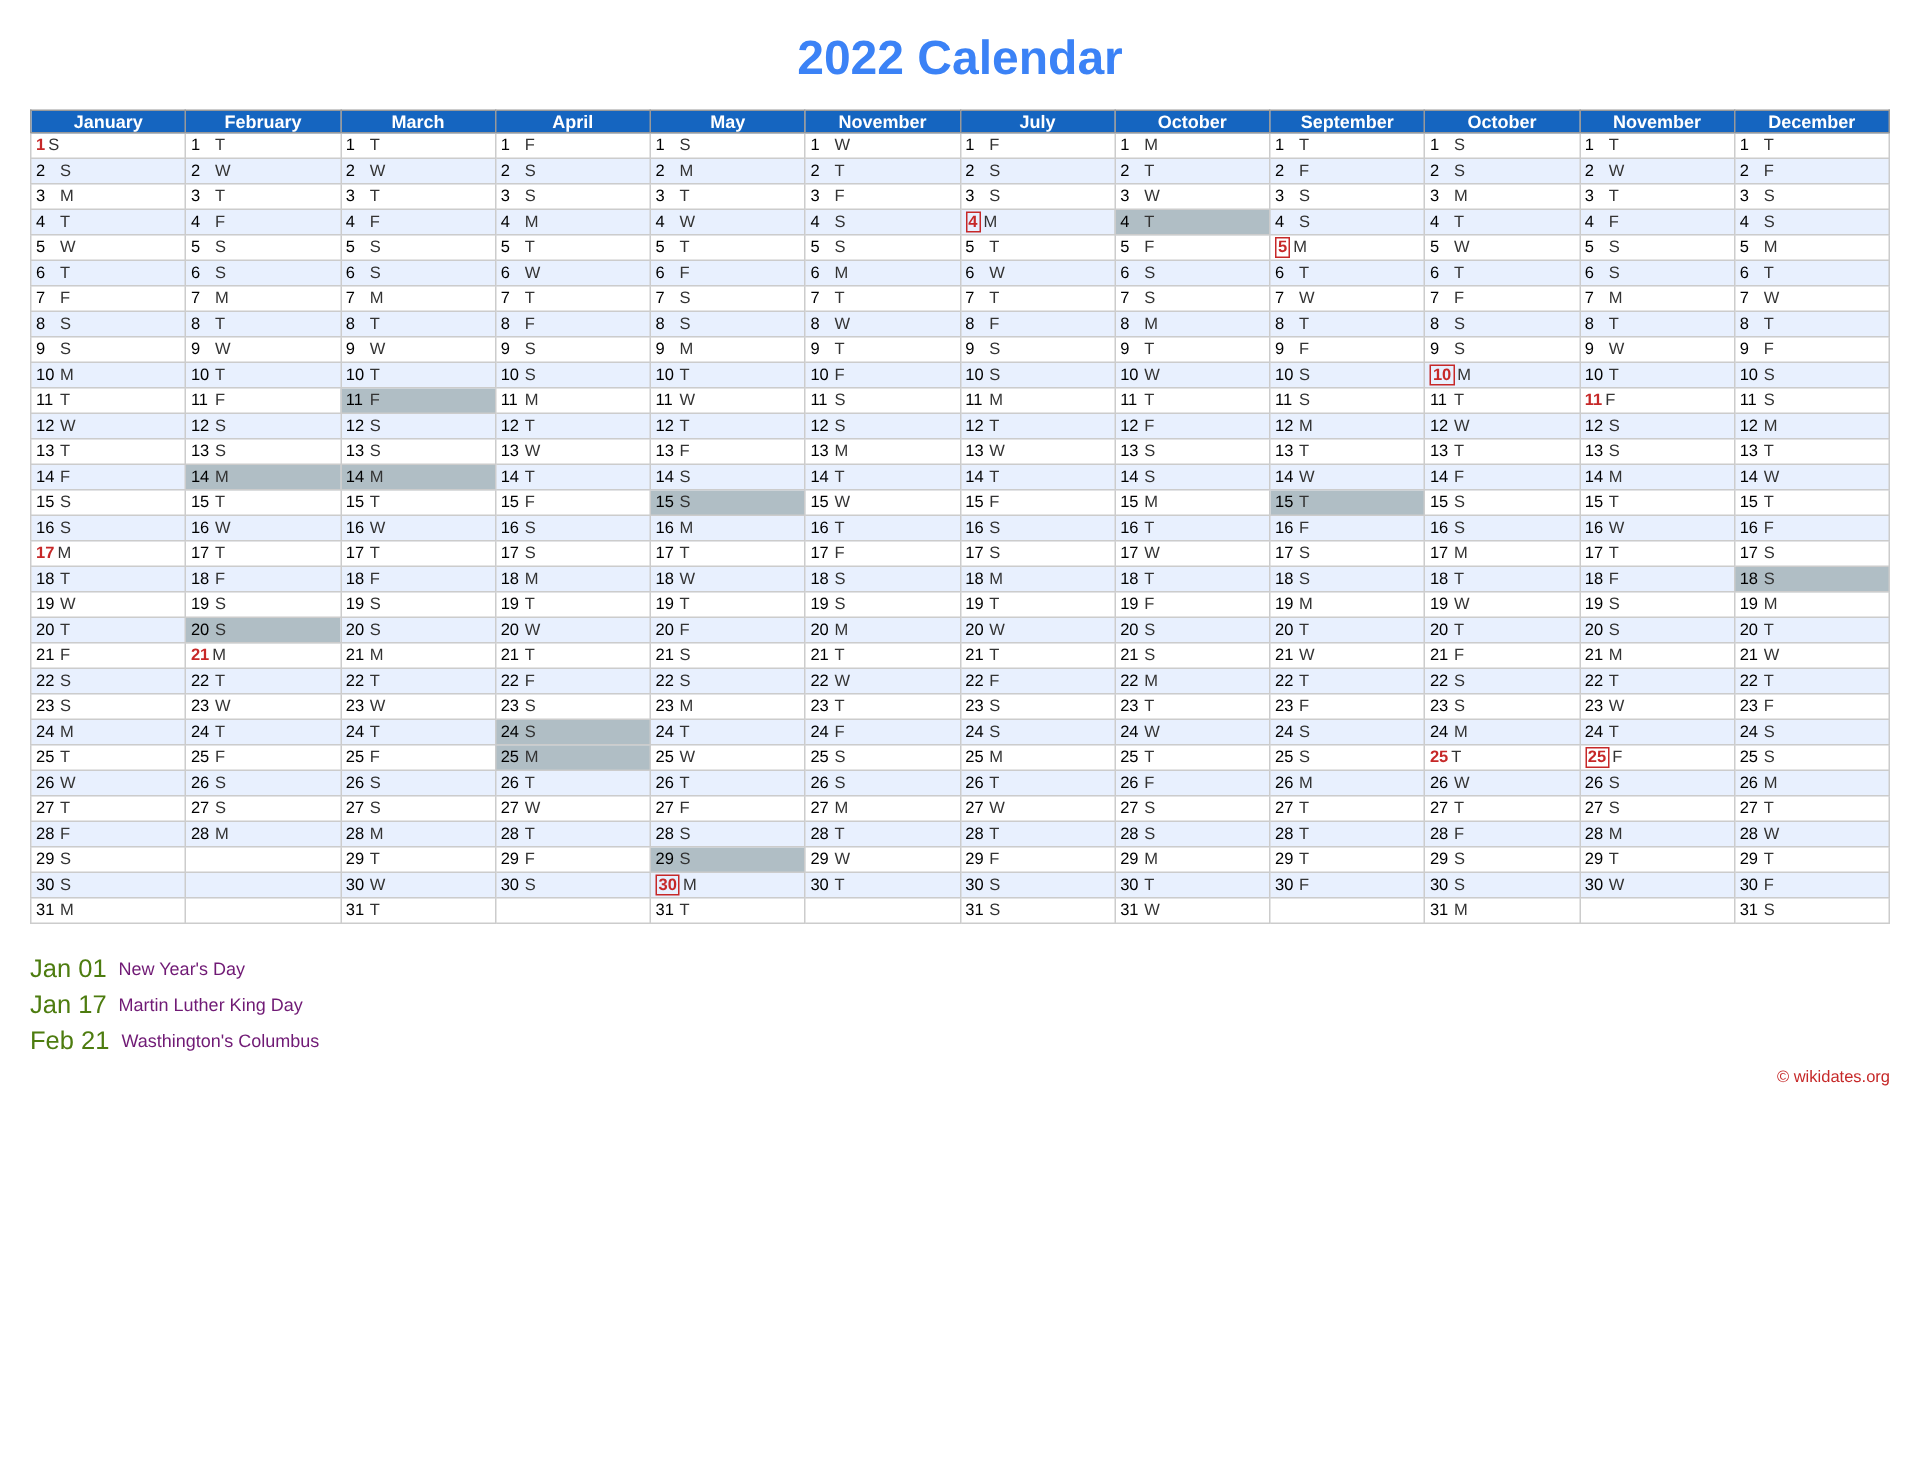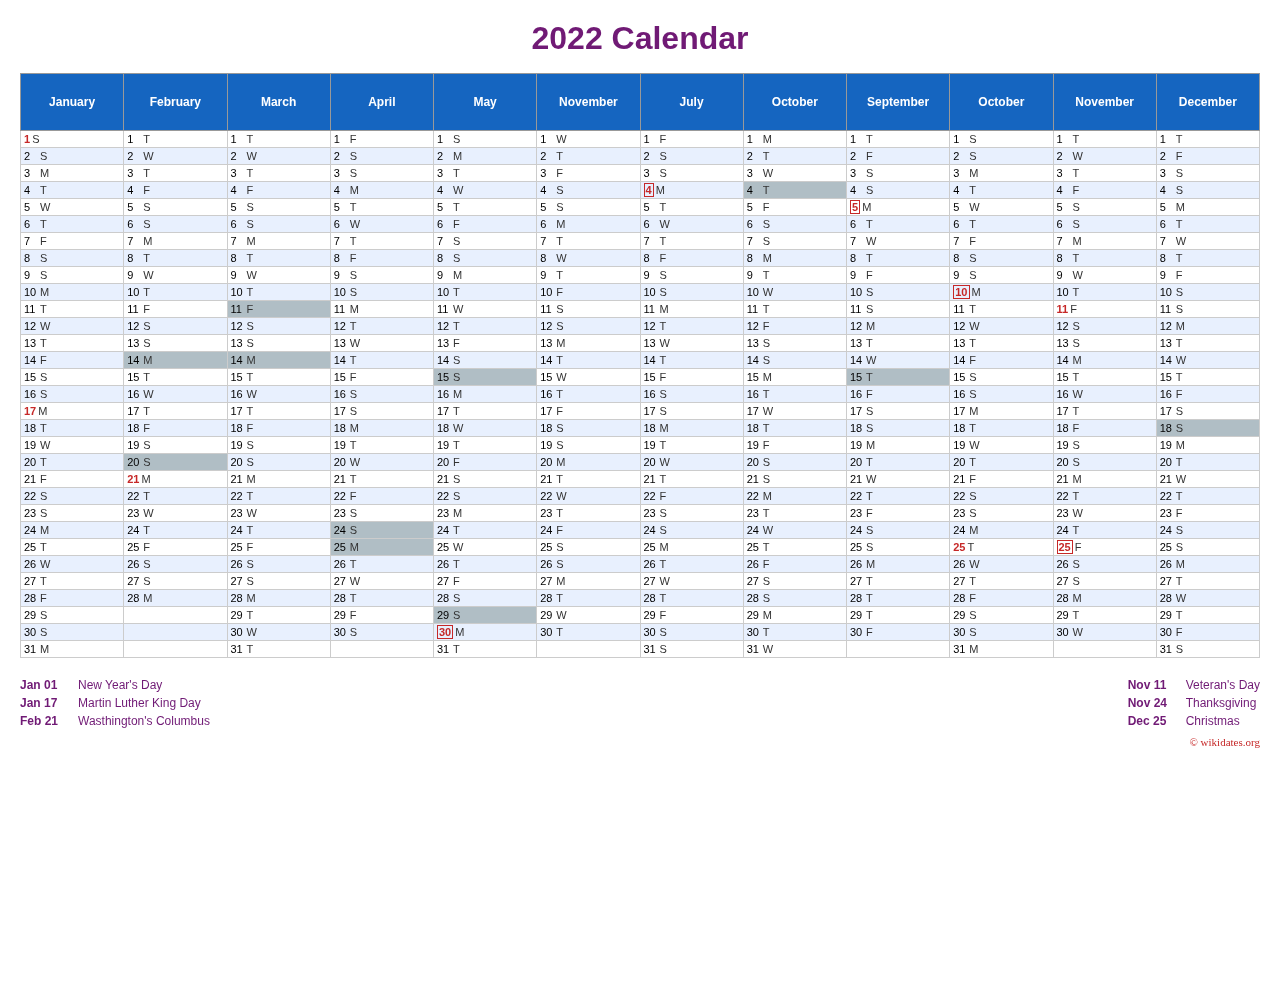--- a/index.html
+++ b/index.html
@@ -7,33 +7,33 @@
       font-family: Arial, sans-serif;
       background: #fff;
       padding: 20px;
       font-size: 12px;
     }
     h1 {
       text-align: center;
       font-size: 32px;
       font-weight: bold;
       margin-bottom: 16px;
-      color: #701a75;
+      color: #3b82f6;
     }
     .calendar-table {
       width: 100%;
       border-collapse: collapse;
       table-layout: fixed;
     }
     .calendar-table th {
       background: #1565c0;
       color: #fff;
       font-weight: bold;
       text-align: center;
-      padding: 21px 2px;
+      padding: 0 2px;
       border: 1px solid #999;
       font-size: 12px;
       margin-left: 48px;
     }
     .calendar-table td {
       border: 1px solid #ccc;
       padding: 2px 3px;
       vertical-align: top;
       font-size: 11px;
       white-space: nowrap;
@@ -77,35 +77,34 @@
       display: flex;
       flex-direction: column;
       gap: 4px;
     }
     .holiday-row {
       display: flex;
       align-items: center;
       gap: 8px;
     }
     .holiday-date {
-      color: #701a75;
-      font-weight: bold;
+      color: #4d7c0f;
+      font-weight: normal;
       min-width: 50px;
-      font-size: 12px;
+      font-size: 17px;
     }
     .holiday-name {
       font-size: 12px;
       color: #701a75;
     }
     .wikidates {
       text-align: right;
       color: #c62828;
       font-size: 11px;
       margin-top: 8px;
-      font-family: Liberation Serif, serif;
     }
   </style>
 </head>
 <body>
 
 <h1>2022 Calendar</h1>
 
 <table class="calendar-table">
   <thead>
     <tr id="header-row">
@@ -569,29 +568,15 @@
       </div>
       <div class="holiday-row">
         <span class="holiday-date">Jan 17</span>
         <span class="holiday-name">Martin Luther King Day</span>
       </div>
       <div class="holiday-row">
         <span class="holiday-date">Feb 21</span>
         <span class="holiday-name">Wasthington's Columbus</span>
       </div>
     </div>
-  <div class="holiday-col" id="hcol4">
-      <div class="holiday-row">
-        <span class="holiday-date">Nov 11</span>
-        <span class="holiday-name">Veteran's Day</span>
-      </div>
-      <div class="holiday-row">
-        <span class="holiday-date">Nov 24</span>
-        <span class="holiday-name">Thanksgiving</span>
-      </div>
-      <div class="holiday-row">
-        <span class="holiday-date">Dec 25</span>
-        <span class="holiday-name">Christmas</span>
-      </div>
-    </div>
 </div>
 
 <div class="wikidates">© wikidates.org</div>
 
 </body></html>

